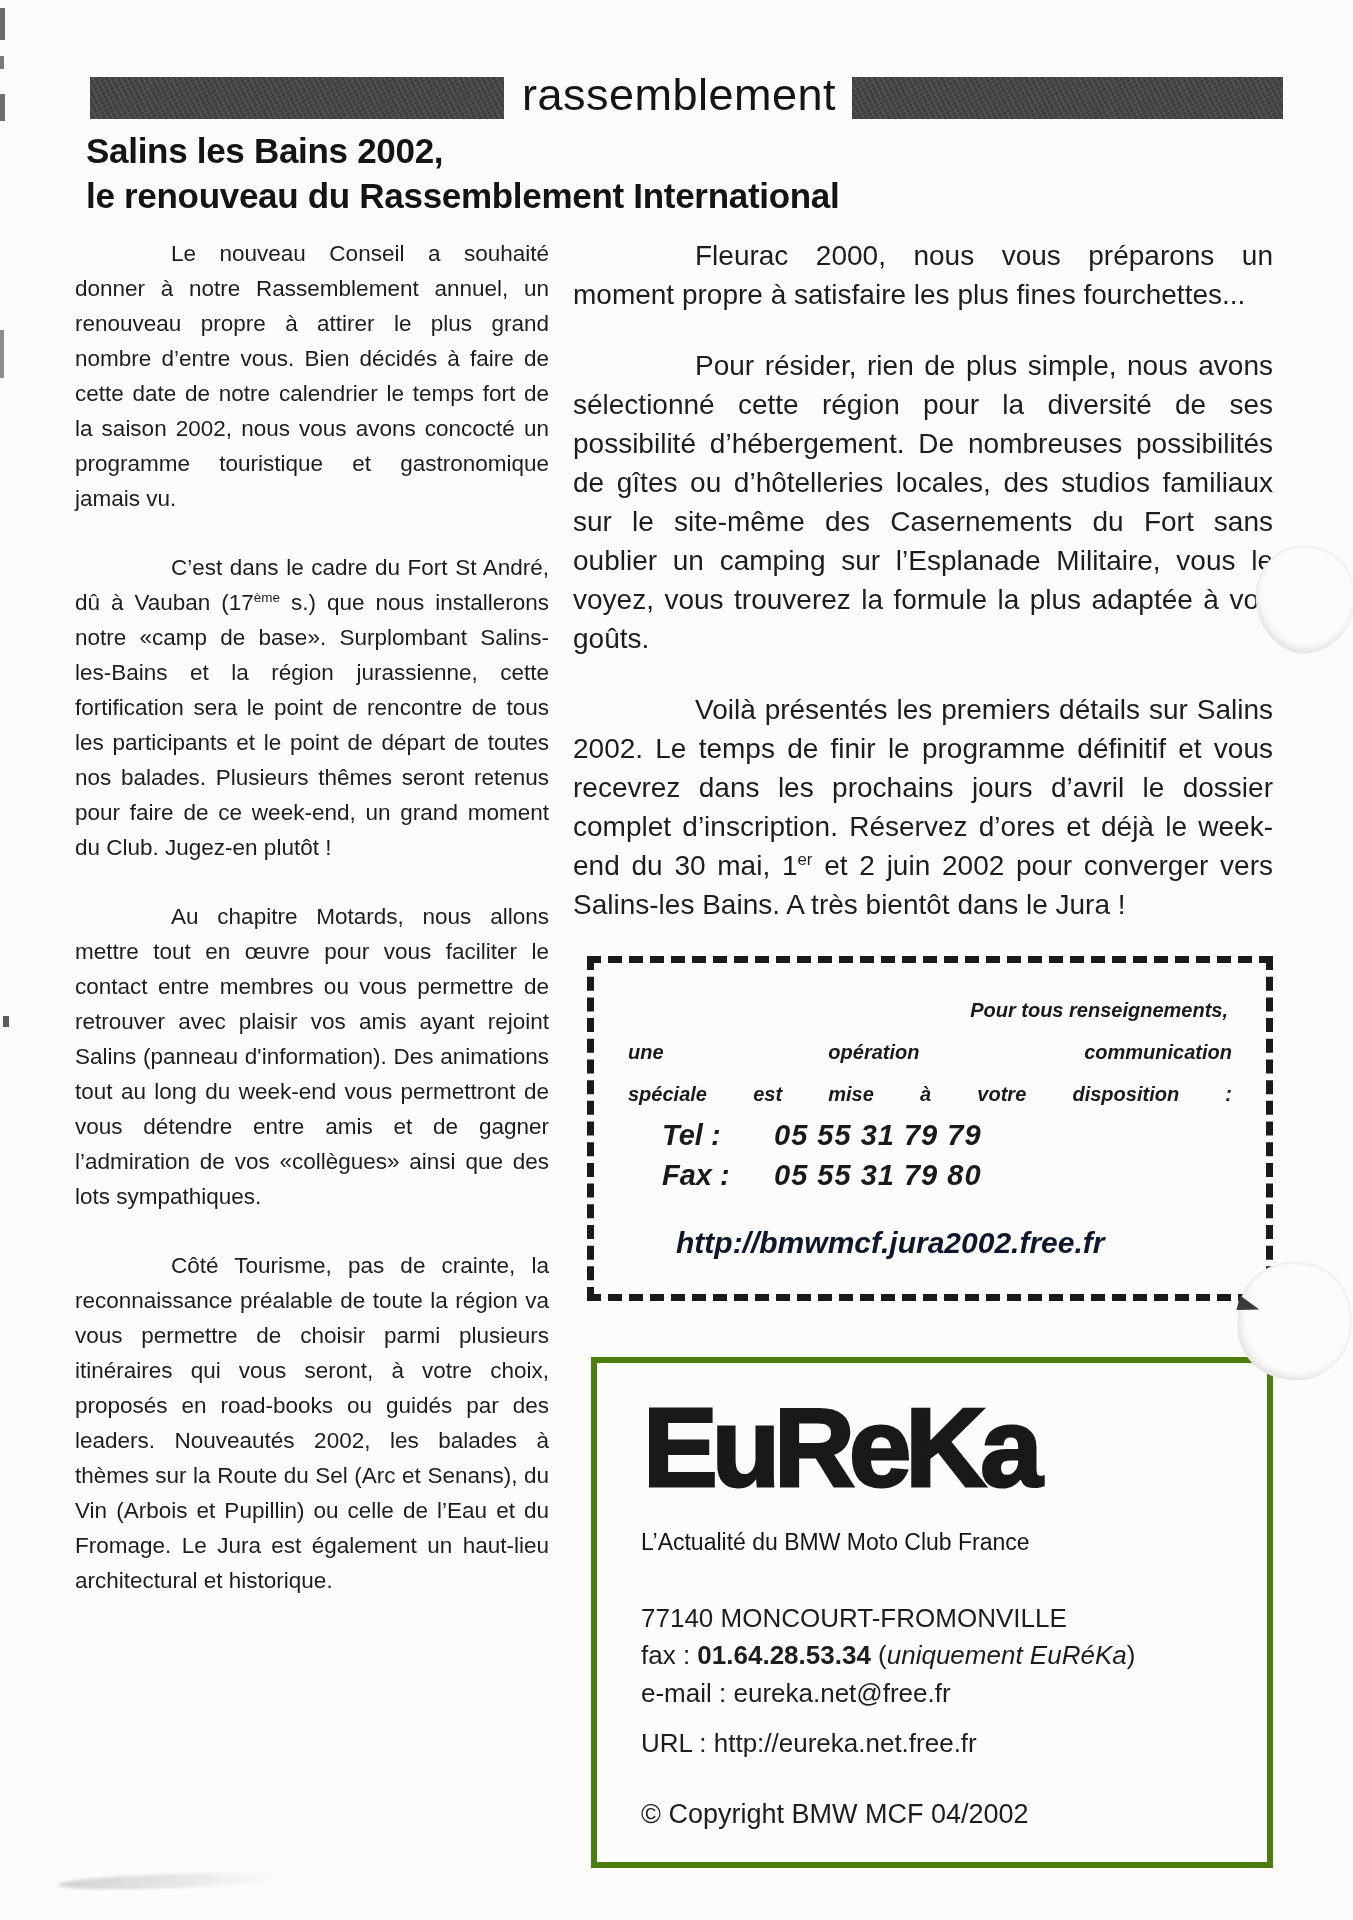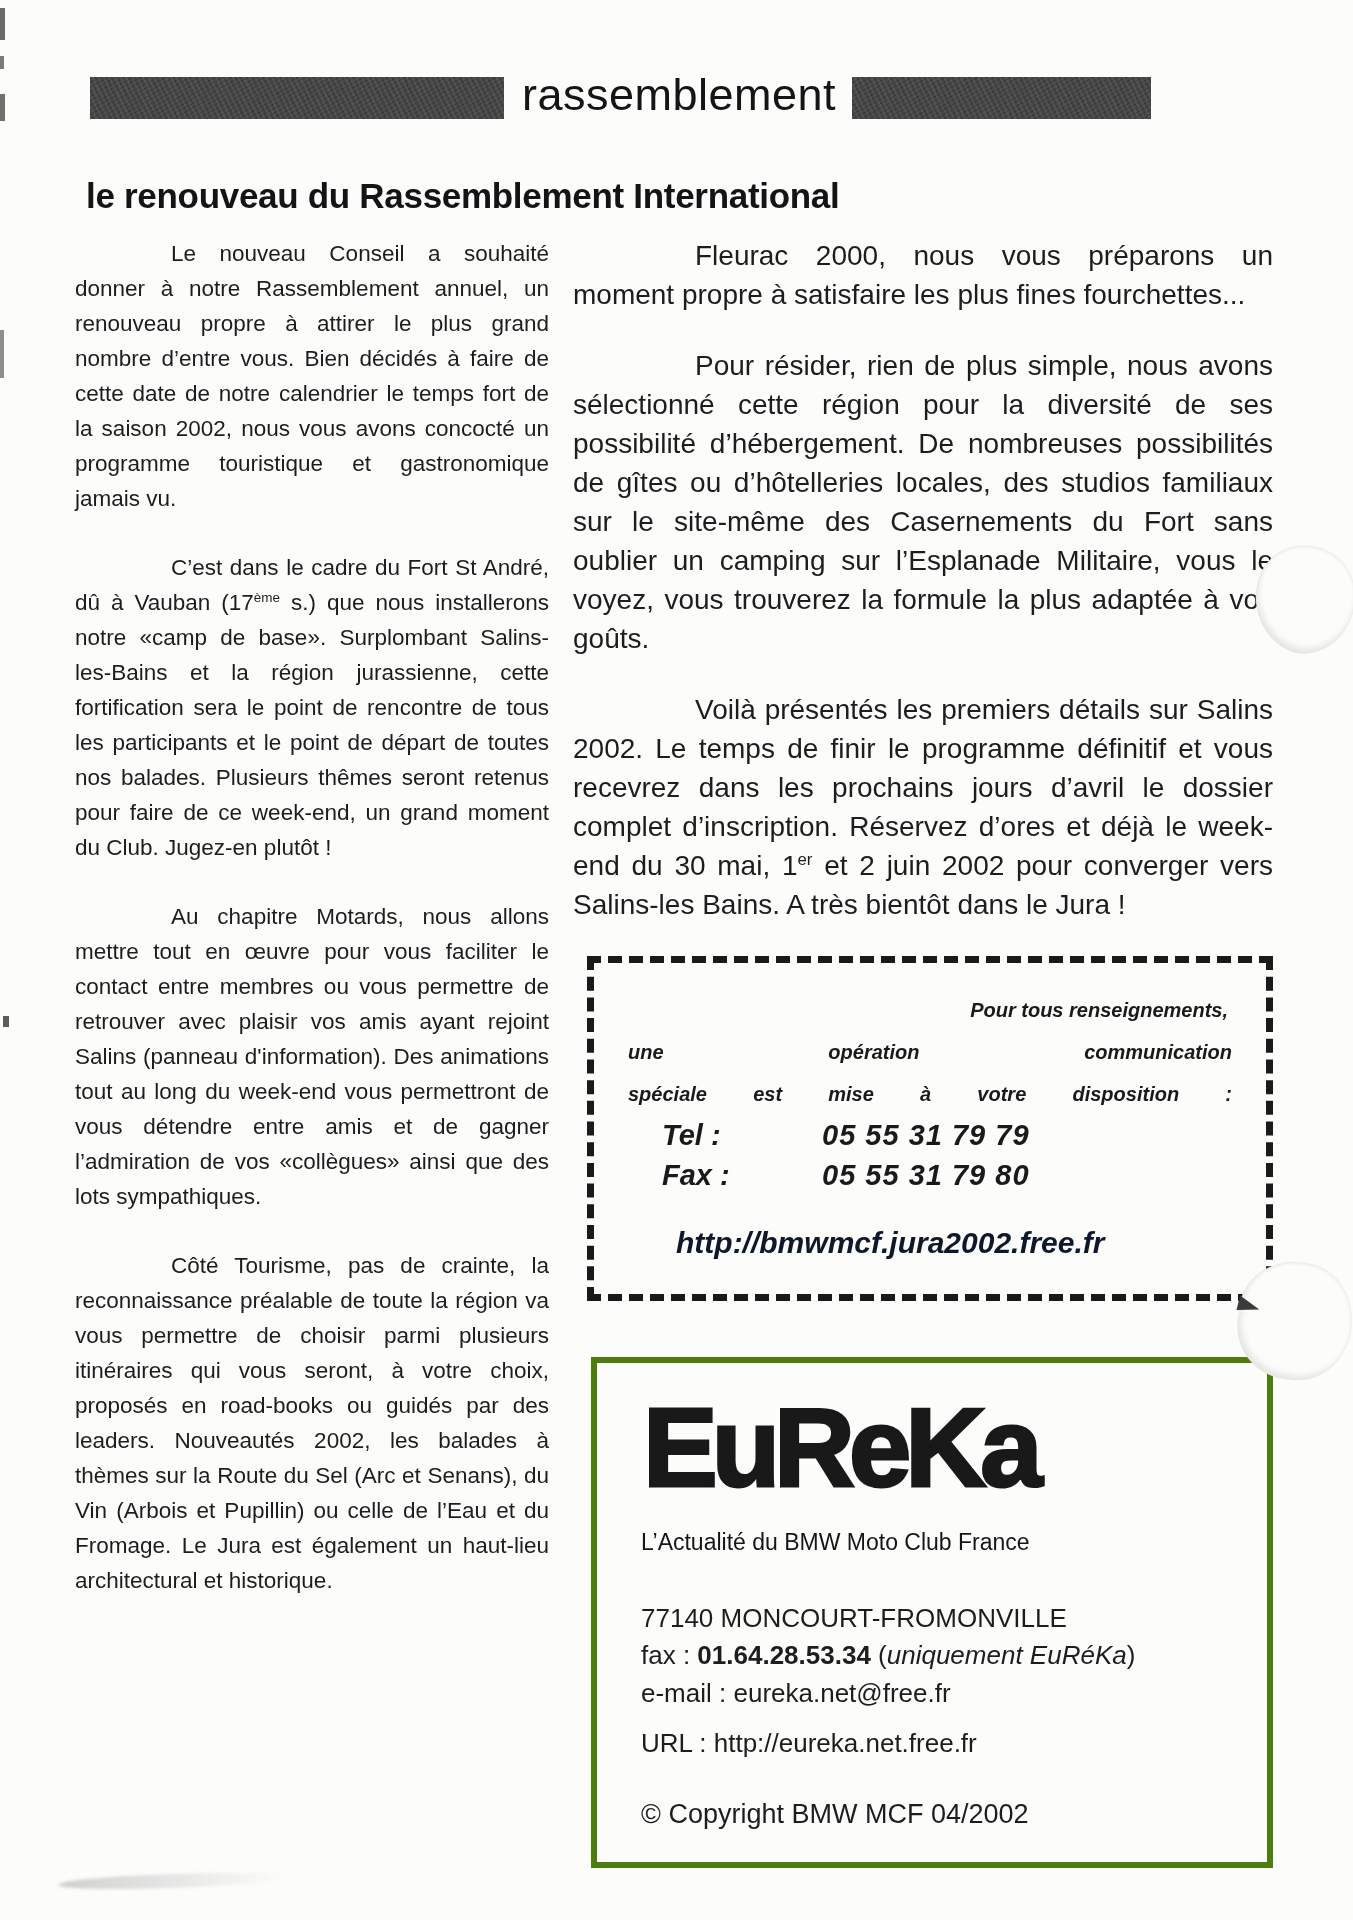--- a/index.html
+++ b/index.html
@@ -3,21 +3,21 @@
 <meta charset="utf-8">
 <style>
   html,body { margin:0; padding:0; background:#e8e8e6; }
   .page {
     position:relative; width:1353px; height:1920px; margin:0 auto;
     background:#fcfcfb; overflow:hidden; color:#1d1d1d;
     font-family:"Liberation Sans","DejaVu Sans",sans-serif;
   }
 
   
-  .banner { position:absolute; left:90px; top:76px; width:1061px; height:44px; display:flex; align-items:center; }
+  .banner { position:absolute; left:90px; top:76px; width:1193px; height:44px; display:flex; align-items:center; }
   .bar {
     height:42px; background-color:#454545;
     background-image:
       repeating-linear-gradient(63deg, rgba(255,255,255,0.07) 0 2px, transparent 2px 5px),
       repeating-linear-gradient(-29deg, rgba(0,0,0,0.18) 0 1px, transparent 1px 4px);
   }
   .bar-left { width:414px; }
   .bar-right { flex:1; }
   .banner-label { font-size:45px; color:#151515; padding:0 16px 6px 18px; white-space:nowrap; letter-spacing:0.5px; }
 
@@ -31,21 +31,21 @@
   .col-left p, .col-right p { margin:0 0 34px; text-align:justify; text-indent:96px; }
   .col-right p { text-indent:122px; margin-bottom:32px; }
   .col-left p:nth-child(5) { margin-top:46px; }
   sup { font-size:0.6em; line-height:0; vertical-align:super; }
 
   
   .info-box { margin:28px 0 0 14px; border:7px dashed #1a1a1a; padding:26px 34px 32px 34px; }
   .ib-line { font-size:20px; font-weight:bold; font-style:italic; line-height:42px; color:#1a1a1a; }
   .ib-line-first { text-align:right; padding-right:4px; }
   .ib-line-just { text-align:justify; text-align-last:justify; }
-  .ib-telfax { display:flex; font-weight:bold; font-style:italic; font-size:29px; line-height:40px; margin-left:34px; color:#1a1a1a;gap:48px; }
+  .ib-telfax { display:flex; font-weight:bold; font-style:italic; font-size:29px; line-height:40px; margin-left:34px; color:#1a1a1a; }
   .ib-telfax:first-of-type { margin-top:38px; }
   .ib-lbl { width:112px; }
   .ib-num { letter-spacing:1px; }
   .ib-url { font-weight:bold; font-style:italic; font-size:30px; margin:28px 0 0 48px; color:#0f172a; }
 
   
   .eureka-box { margin:56px 0 0 18px; border:6px solid #4d7c0f; padding:22px 30px 28px 44px; }
   .ek-logo { font-size:112px; font-weight:bold; letter-spacing:-6px; line-height:1.05; color:#191919; -webkit-text-stroke:3px #191919; margin:4px 0 16px 2px; }
   .ek-tagline { font-weight:normal; font-size:23px; color:#161616; margin-bottom:38px; }
   .ek-line { font-size:26px; line-height:37.5px; }
@@ -78,21 +78,21 @@
 
 <div class="page">
 
   <div class="banner">
     <div class="bar bar-left"></div>
     <div class="banner-label">rassemblement</div>
     <div class="bar bar-right"></div>
   </div>
 
   <h1 class="title">
-    <br>
+    <span>Salins les Bains 2002,</span><br>
     <span>le renouveau du Rassemblement International</span>
   </h1>
 
   <div class="columns">
     <div class="col-left">
         <p><span>Le nouveau Conseil a souhaité donner à notre Rassemblement annuel, un renouveau propre à attirer le plus grand nombre d’entre vous. Bien décidés à faire de cette date de notre calendrier le temps fort de la saison 2002, nous vous avons concocté un programme touristique et gastronomique jamais vu.</span></p>
         <p><span>C’est dans le cadre du Fort St André, dû à Vauban (17</span><sup>ème</sup><span> s.) que nous installerons notre «camp de base». Surplombant Salins-les-Bains et la région jurassienne, cette fortification sera le point de rencontre de tous les participants et le point de départ de toutes nos balades. Plusieurs thêmes seront retenus pour faire de ce week-end, un grand moment du Club. Jugez-en plutôt !</span></p>
         <p><span>Au chapitre Motards, nous allons mettre tout en œuvre pour vous faciliter le contact entre membres ou vous permettre de retrouver avec plaisir vos amis ayant rejoint Salins (panneau d'information). Des animations tout au long du week-end vous permettront de vous détendre entre amis et de gagner l’admiration de vos «collègues» ainsi que des lots sympathiques.</span></p>
         <p><span>Côté Tourisme, pas de crainte, la reconnaissance préalable de toute la région va vous permettre de choisir parmi plusieurs itinéraires qui vous seront, à votre choix, proposés en road-books ou guidés par des leaders. Nouveautés 2002, les balades à thèmes sur la Route du Sel (Arc et Senans), du Vin (Arbois et Pupillin) ou celle de l’Eau et du Fromage. Le Jura est également un haut-lieu architectural et historique.</span></p>
       </div>

